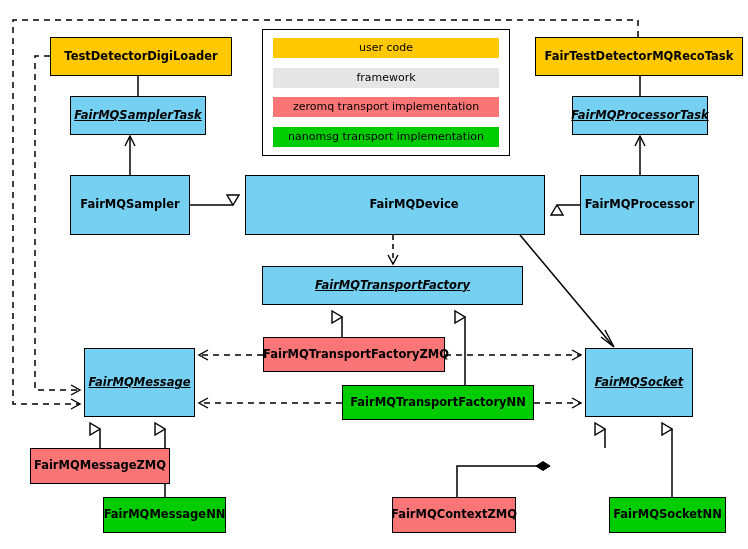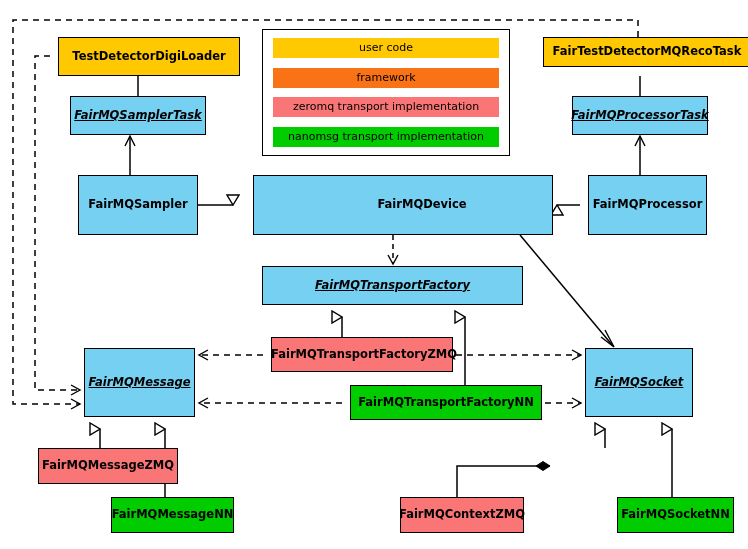--- a/index.html
+++ b/index.html
@@ -37,21 +37,21 @@
     font-size: 11.5px;
     line-height: 1.15;
     color: #000000;
     padding: 2px 4px;
     z-index: 3;
   }
   .node.usercode   { background: #FFC800; }
   .node.framework  { background: #76D0F2; }
   .node.zeromq     { background: #FA7676; }
   .node.nanomsg    { background: #00CC00; }
-  .node.bold       { font-weight: bold; margin-left: 8px; }
+  .node.bold       { font-weight: bold; }
   .node.abstract   { font-style: italic; font-weight: bold; text-decoration: underline; }
 
   #legend {
     position: absolute;
     left: 262px;
     top: 29px;
     width: 248px;
     height: 127px;
     box-sizing: border-box;
     border: 1.6px solid #000000;
@@ -63,21 +63,21 @@
     z-index: 4;
   }
   .legend-row {
     height: 20px;
     line-height: 20px;
     text-align: center;
     font-size: 11px;
     color: #000000;
   }
   .legend-row.usercode  { background: #FFC800; }
-  .legend-row.framework { background: #f97316; }
+  .legend-row.framework { background: #e5e5e5; }
   .legend-row.zeromq    { background: #FA7676; }
   .legend-row.nanomsg   { background: #00CC00; }
 </style>
 </head>
 <body>
 
 <div id="diagram">
 
   <svg id="edges" width="748" height="549" viewBox="0 0 748 549">
     <defs>
@@ -147,21 +147,21 @@
     <div class="legend-row framework">framework</div>
     <div class="legend-row zeromq">zeromq transport implementation</div>
     <div class="legend-row nanomsg">nanomsg transport implementation</div>
   </div>
 
   <div class="node usercode bold" style="left:50px;  top:37px;  width:182px; height:39px;">TestDetectorDigiLoader</div>
   <div class="node framework abstract" style="left:70px;  top:96px;  width:136px; height:39px;">FairMQSamplerTask</div>
   <div class="node framework bold" style="left:70px;  top:175px; width:120px; height:60px;">FairMQSampler</div>
   <div class="node framework bold" style="left:245px; top:175px; width:300px; height:60px;padding-left:42px;">FairMQDevice</div>
   <div class="node framework bold" style="left:580px; top:175px; width:119px; height:60px;">FairMQProcessor</div>
-  <div class="node usercode bold" style="left:535px; top:37px;  width:208px; height:30px;">FairTestDetectorMQRecoTask</div>
+  <div class="node usercode bold" style="left:535px; top:37px;  width:208px; height:39px;">FairTestDetectorMQRecoTask</div>
   <div class="node framework abstract" style="left:572px; top:96px;  width:136px; height:39px;">FairMQProcessorTask</div>
   <div class="node framework abstract" style="left:262px; top:266px; width:261px; height:39px;">FairMQTransportFactory</div>
   <div class="node zeromq bold" style="left:263px; top:337px; width:182px; height:35px;padding-left:8px;">FairMQTransportFactoryZMQ</div>
   <div class="node nanomsg bold" style="left:342px; top:385px; width:192px; height:35px;">FairMQTransportFactoryNN</div>
   <div class="node framework abstract" style="left:84px;  top:348px; width:111px; height:69px;">FairMQMessage</div>
   <div class="node framework abstract" style="left:585px; top:348px; width:108px; height:69px;">FairMQSocket</div>
   <div class="node zeromq bold" style="left:30px;  top:448px; width:140px; height:36px;">FairMQMessageZMQ</div>
   <div class="node nanomsg bold" style="left:103px; top:497px; width:123px; height:36px;">FairMQMessageNN</div>
   <div class="node nanomsg bold" style="left:609px; top:497px; width:117px; height:36px;">FairMQSocketNN</div>
   <div class="node zeromq bold" style="left:392px; top:497px; width:124px; height:36px;">FairMQContextZMQ</div>

